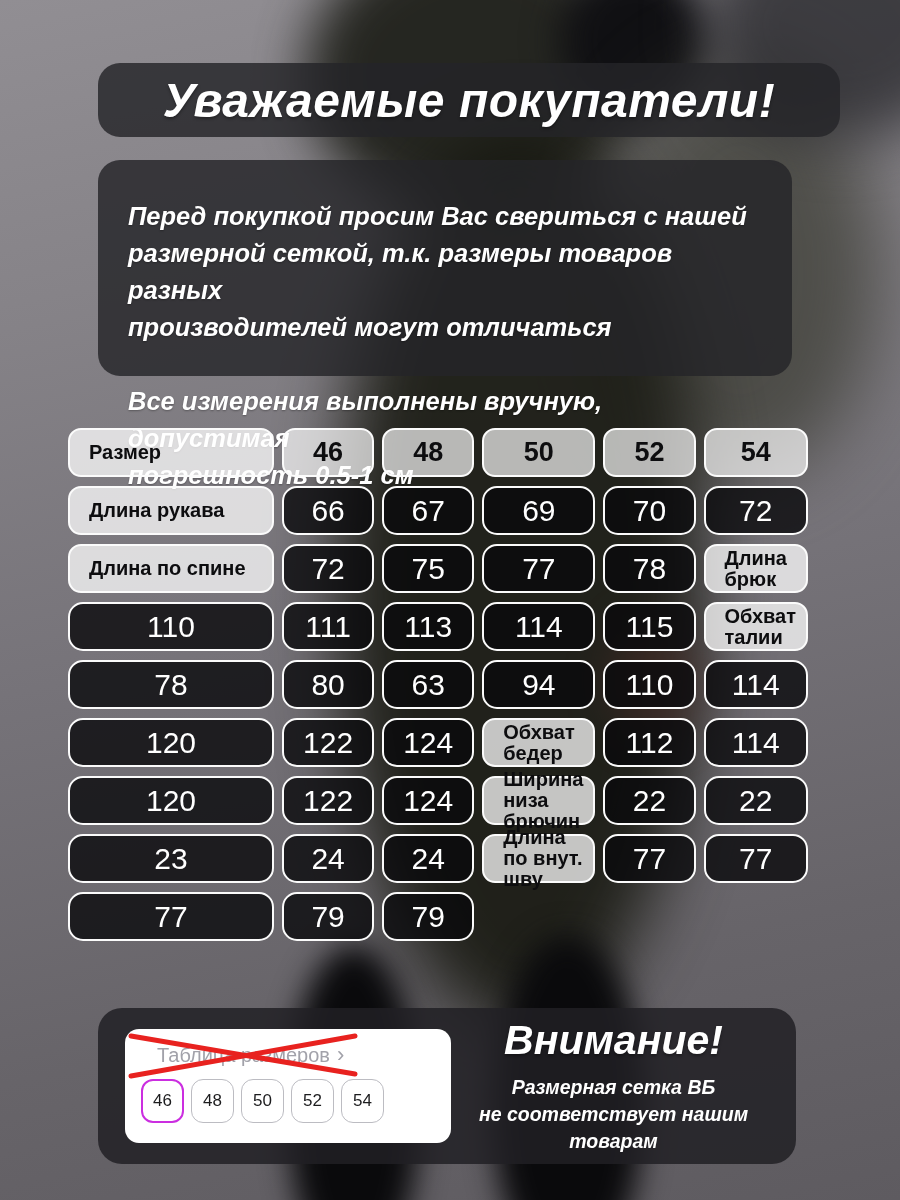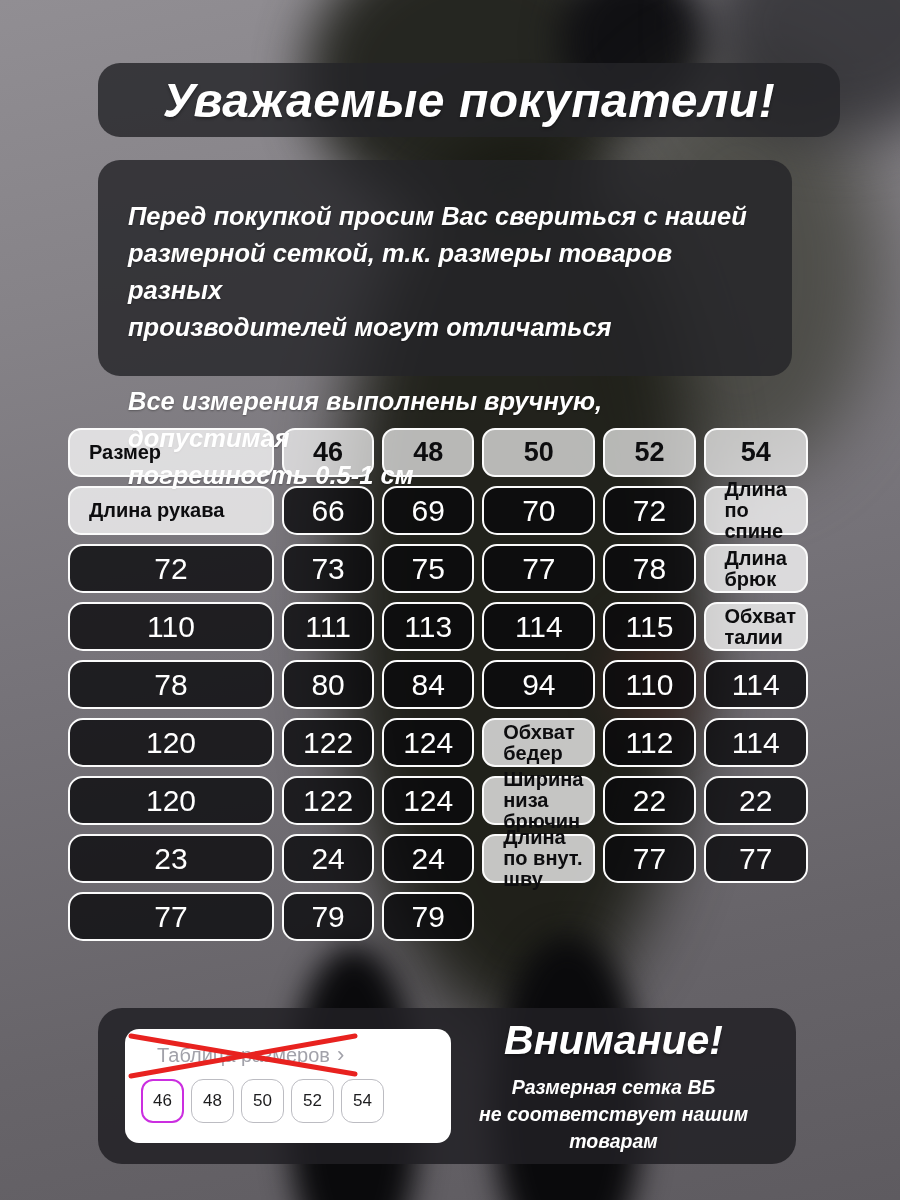--- a/index.html
+++ b/index.html
@@ -87,39 +87,39 @@
 
   <div class="size-table" id="size-table">
       <div class="cell light label-cell">Размер</div>
       <div class="cell light head-cell">46</div>
       <div class="cell light head-cell">48</div>
       <div class="cell light head-cell">50</div>
       <div class="cell light head-cell">52</div>
       <div class="cell light head-cell">54</div>
       <div class="cell light label-cell">Длина рукава</div>
       <div class="cell dark">66</div>
+      <div class="cell dark">67</div>
       <div class="cell dark">69</div>
       <div class="cell dark">70</div>
       <div class="cell dark">72</div>
       <div class="cell light label-cell">Длина по спине</div>
       <div class="cell dark">72</div>
-      <div class="cell dark">73</div>
       <div class="cell dark">75</div>
       <div class="cell dark">77</div>
       <div class="cell dark">78</div>
       <div class="cell light label-cell">Длина брюк</div>
       <div class="cell dark">110</div>
       <div class="cell dark">111</div>
       <div class="cell dark">113</div>
       <div class="cell dark">114</div>
       <div class="cell dark">115</div>
       <div class="cell light label-cell">Обхват талии</div>
       <div class="cell dark">78</div>
       <div class="cell dark">80</div>
-      <div class="cell dark">84</div>
+      <div class="cell dark">63</div>
       <div class="cell dark">94</div>
       <div class="cell dark">110</div>
       <div class="cell dark">114</div>
       <div class="cell dark">120</div>
       <div class="cell dark">122</div>
       <div class="cell dark">124</div>
       <div class="cell light label-cell">Обхват бедер</div>
       <div class="cell dark">112</div>
       <div class="cell dark">114</div>
       <div class="cell dark">120</div>

